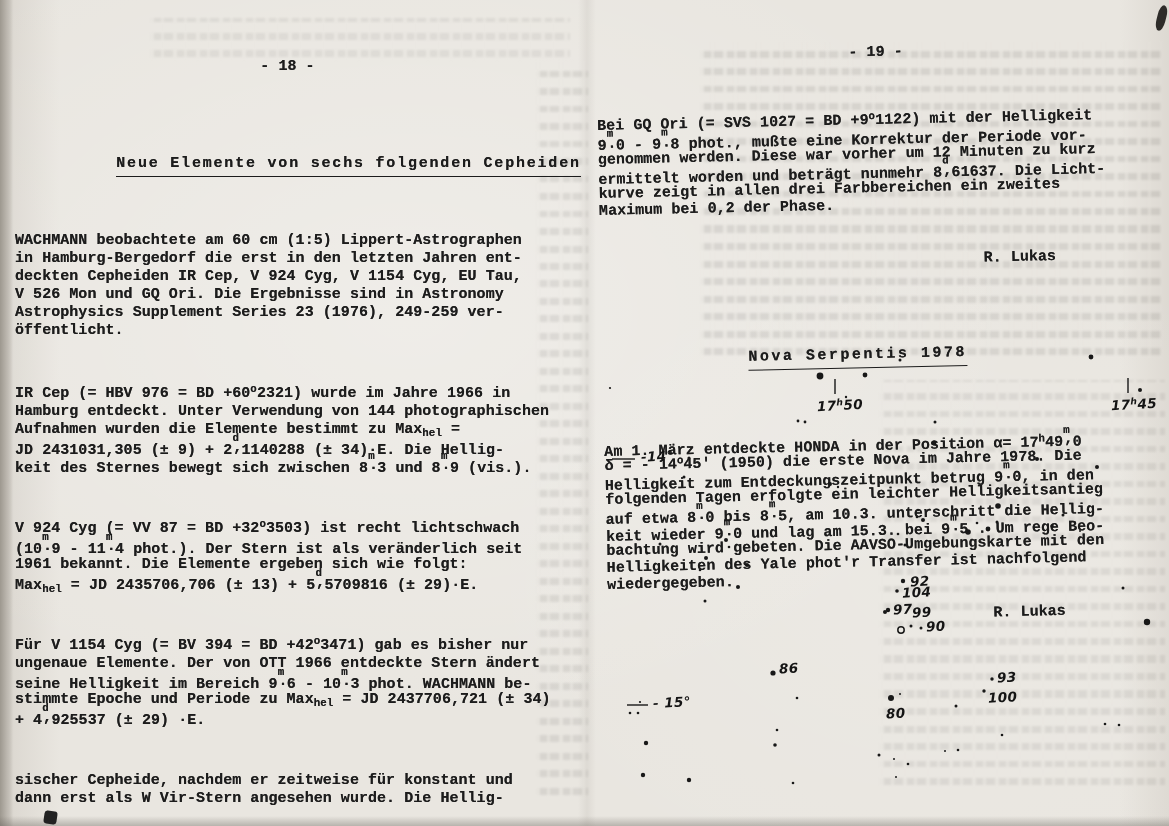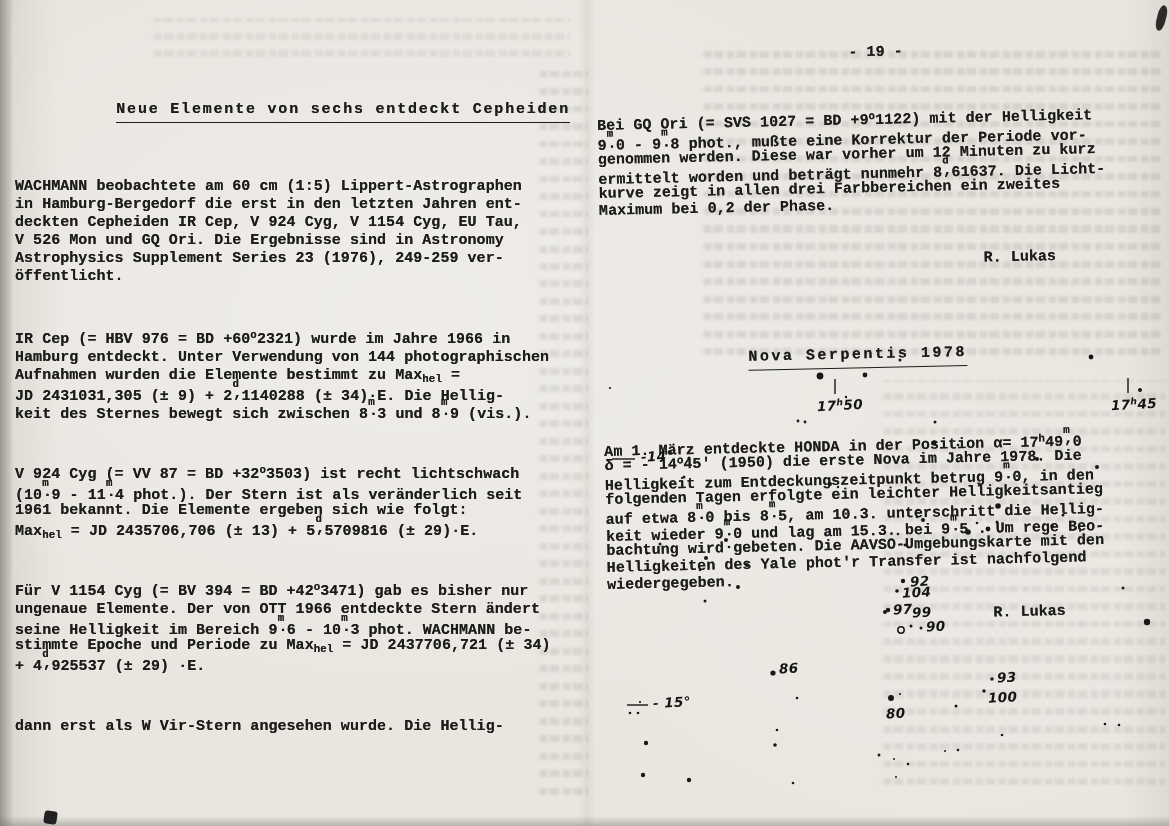--- a/index.html
+++ b/index.html
@@ -71,28 +71,29 @@
   <div class="edge-bottom"></div>
   <div class="gutter"></div>
   <div class="bleed b1"></div>
   <div class="bleed b2"></div>
   <div class="bleed b3"></div>
   <div class="bleed b4"></div>
   <div class="speck bl"></div>
   <div class="speck tr"></div>
 
   <div class="page page-left tw">
+    <div class="pageno">- 18 -</div>
     <div>
-      <span class="doc-title">Neue Elemente von sechs entdeckt Cepheiden</span>
+      <span class="doc-title">Neue Elemente von sechs folgenden Cepheiden</span>
     </div>
     <div class="para first"><div class="line">WACHMANN beobachtete am 60 cm (1:5) Lippert-Astrographen</div><div class="line">in Hamburg-Bergedorf die erst in den letzten Jahren ent-</div><div class="line">deckten Cepheiden IR Cep, V 924 Cyg, V 1154 Cyg, EU Tau,</div><div class="line">V 526 Mon und GQ Ori. Die Ergebnisse sind in Astronomy</div><div class="line">Astrophysics Supplement Series 23 (1976), 249-259 ver-</div><div class="line">öffentlicht.</div></div>
     <div class="para"><div class="line">IR Cep (= HBV 976 = BD +60<sup>o</sup>2321) wurde im Jahre 1966 in</div><div class="line">Hamburg entdeckt. Unter Verwendung von 144 photographischen</div><div class="line">Aufnahmen wurden die Elemente bestimmt zu Max<sub>hel</sub> =</div><div class="line">JD 2431031,305 (± 9) + 2<span class="stk"><span class="t">d</span><span class="b">,</span></span>1140288 (± 34)·E. Die Hellig-</div><div class="line">keit des Sternes bewegt sich zwischen 8<span class="stk"><span class="t">m</span><span class="b">.</span></span>3 und 8<span class="stk"><span class="t">m</span><span class="b">.</span></span>9 (vis.).</div></div>
     <div class="para"><div class="line">V 924 Cyg (= VV 87 = BD +32<sup>o</sup>3503) ist recht lichtschwach</div><div class="line">(10<span class="stk"><span class="t">m</span><span class="b">.</span></span>9 - 11<span class="stk"><span class="t">m</span><span class="b">.</span></span>4 phot.). Der Stern ist als veränderlich seit</div><div class="line">1961 bekannt. Die Elemente ergeben sich wie folgt:</div><div class="line">Max<sub>hel</sub> = JD 2435706,706 (± 13) + 5<span class="stk"><span class="t">d</span><span class="b">,</span></span>5709816 (± 29)·E.</div></div>
     <div class="para"><div class="line">Für V 1154 Cyg (= BV 394 = BD +42<sup>o</sup>3471) gab es bisher nur</div><div class="line">ungenaue Elemente. Der von OTT 1966 entdeckte Stern ändert</div><div class="line">seine Helligkeit im Bereich 9<span class="stk"><span class="t">m</span><span class="b">.</span></span>6 - 10<span class="stk"><span class="t">m</span><span class="b">.</span></span>3 phot. WACHMANN be-</div><div class="line">stimmte Epoche und Periode zu Max<sub>hel</sub> = JD 2437706,721 (± 34)</div><div class="line">+ 4<span class="stk"><span class="t">d</span><span class="b">,</span></span>925537 (± 29) ·E.</div></div>
-    <div class="para"><div class="line">dann erst als W Vir-Stern angesehen wurde. Die Hellig-</div></div>
+    <div class="para"><div class="line">sischer Cepheide, nachdem er zeitweise für konstant und</div><div class="line">dann erst als W Vir-Stern angesehen wurde. Die Hellig-</div></div>
     
   </div>
 
   <div class="page page-right tw rp">
     <div class="pageno" style="width:560px">- 19 -</div>
     <div class="para" style="margin-top:14px"><div class="line">Bei GQ Ori (= SVS 1027 = BD +9<sup>o</sup>1122) mit der Helligkeit</div><div class="line">9<span class="stk"><span class="t">m</span><span class="b">.</span></span>0 - 9<span class="stk"><span class="t">m</span><span class="b">.</span></span>8 phot., mußte eine Korrektur der Periode vor-</div><div class="line">genommen werden. Diese war vorher um 12 Minuten zu kurz</div><div class="line">ermittelt worden und beträgt nunmehr 8<span class="stk"><span class="t">d</span><span class="b">,</span></span>61637. Die Licht-</div><div class="line">kurve zeigt in allen drei Farbbereichen ein zweites</div><div class="line">Maximum bei 0,2 der Phase.</div></div>
     <div class="sig">R. Lukas</div>
     <div>
       <span class="nova-title">Nova Serpentis 1978</span>
     </div>

